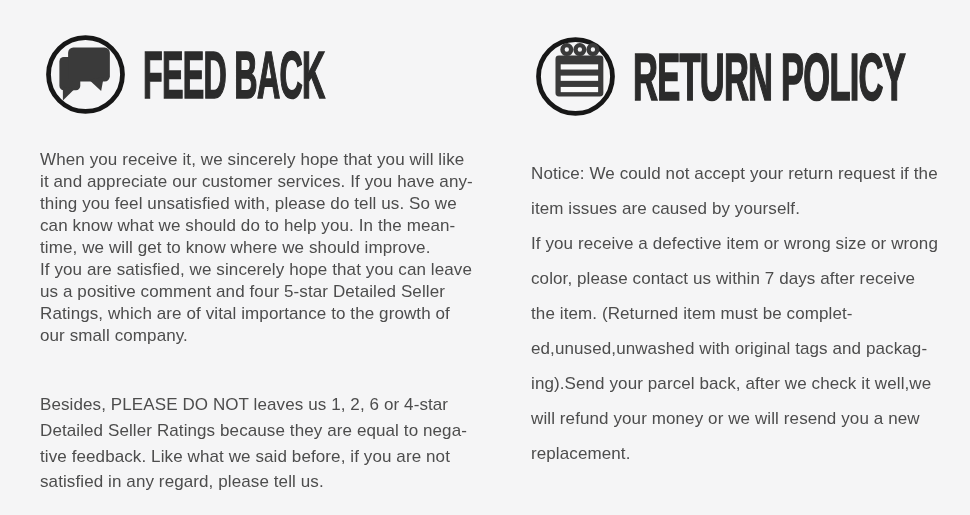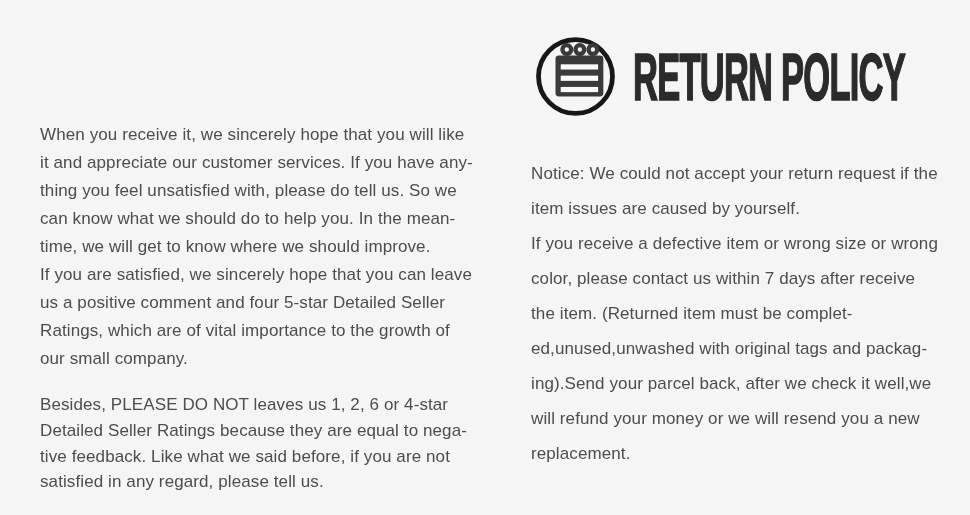--- a/index.html
+++ b/index.html
@@ -53,30 +53,44 @@
   .feedback-header .title { transform: scale(0.70, 1.45); }
   .return-header   .title { transform: scale(0.75, 1.45); }
 
   .body {
     position: absolute;
     font-size: 17px;
     color: #4d4d4d;
     white-space: pre-line;
     letter-spacing: 0.1px;
   }
-  .fb-para-1 { left: 40px; top: 121px; line-height: 28px; width: 440px; }
+  .fb-para-1 { left: 40px; top: 149px; line-height: 22px; width: 440px; }
   .fb-para-2 { left: 40px; top: 392px; line-height: 25.8px; width: 440px; }
   .rp-para-1 { left: 46px; top: 156px; line-height: 35px; width: 425px; }
 </style>
 </head>
 <body>
 
 <div class="page">
 
   <section class="column left">
+    <div class="header feedback-header">
+      <span class="icon">
+        <svg viewBox="0 0 100 100" width="87" height="87" aria-hidden="true">
+          <circle cx="50" cy="50" r="42.5" fill="none" stroke="#171717" stroke-width="5.5"></circle>
+          <g fill="#3a3a3a">
+            <rect x="20" y="30" width="24" height="38" rx="5"></rect>
+            <polygon points="24,64 24,80 38,66"></polygon>
+            <rect x="30" y="19" width="48" height="39" rx="6"></rect>
+            <polygon points="54,56 68,69 71,53"></polygon>
+          </g>
+        </svg>
+      </span>
+      <h1 class="title">FEED BACK</h1>
+    </div>
     <div class="body fb-para-1">When you receive it, we sincerely hope that you will like
 it and appreciate our customer services. If you have any-
 thing you feel unsatisfied with, please do tell us. So we
 can know what we should do to help you. In the mean-
 time, we will get to know where we should improve.
 If you are satisfied, we sincerely hope that you can leave
 us a positive comment and four 5-star Detailed Seller
 Ratings, which are of vital importance to the growth of
 our small company.</div>
     <div class="body fb-para-2">Besides, PLEASE DO NOT leaves us 1, 2, 6 or 4-star

